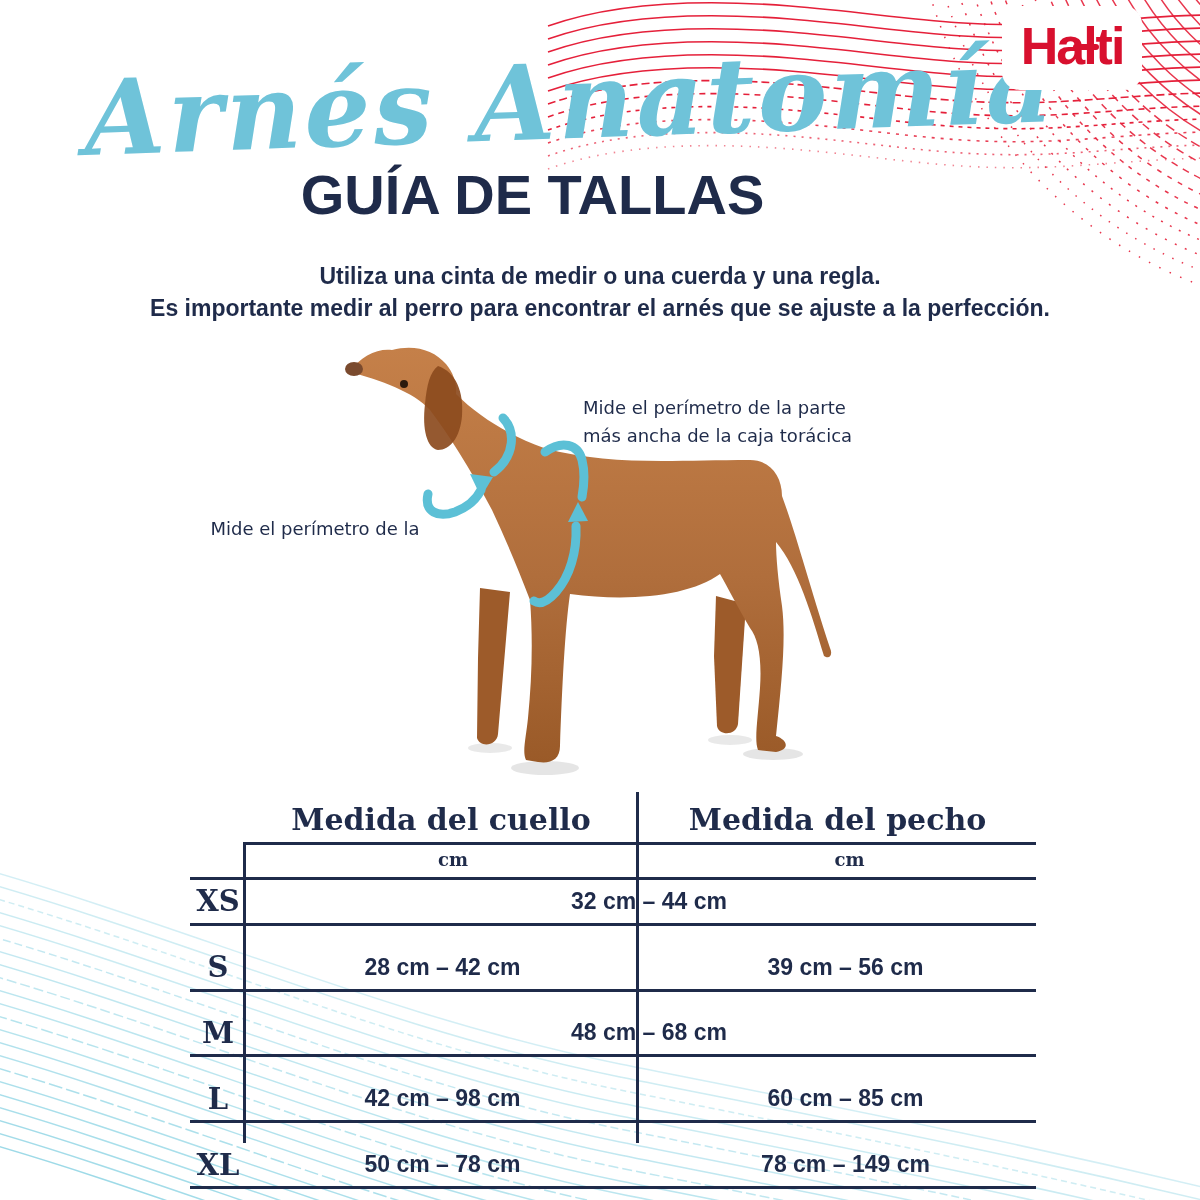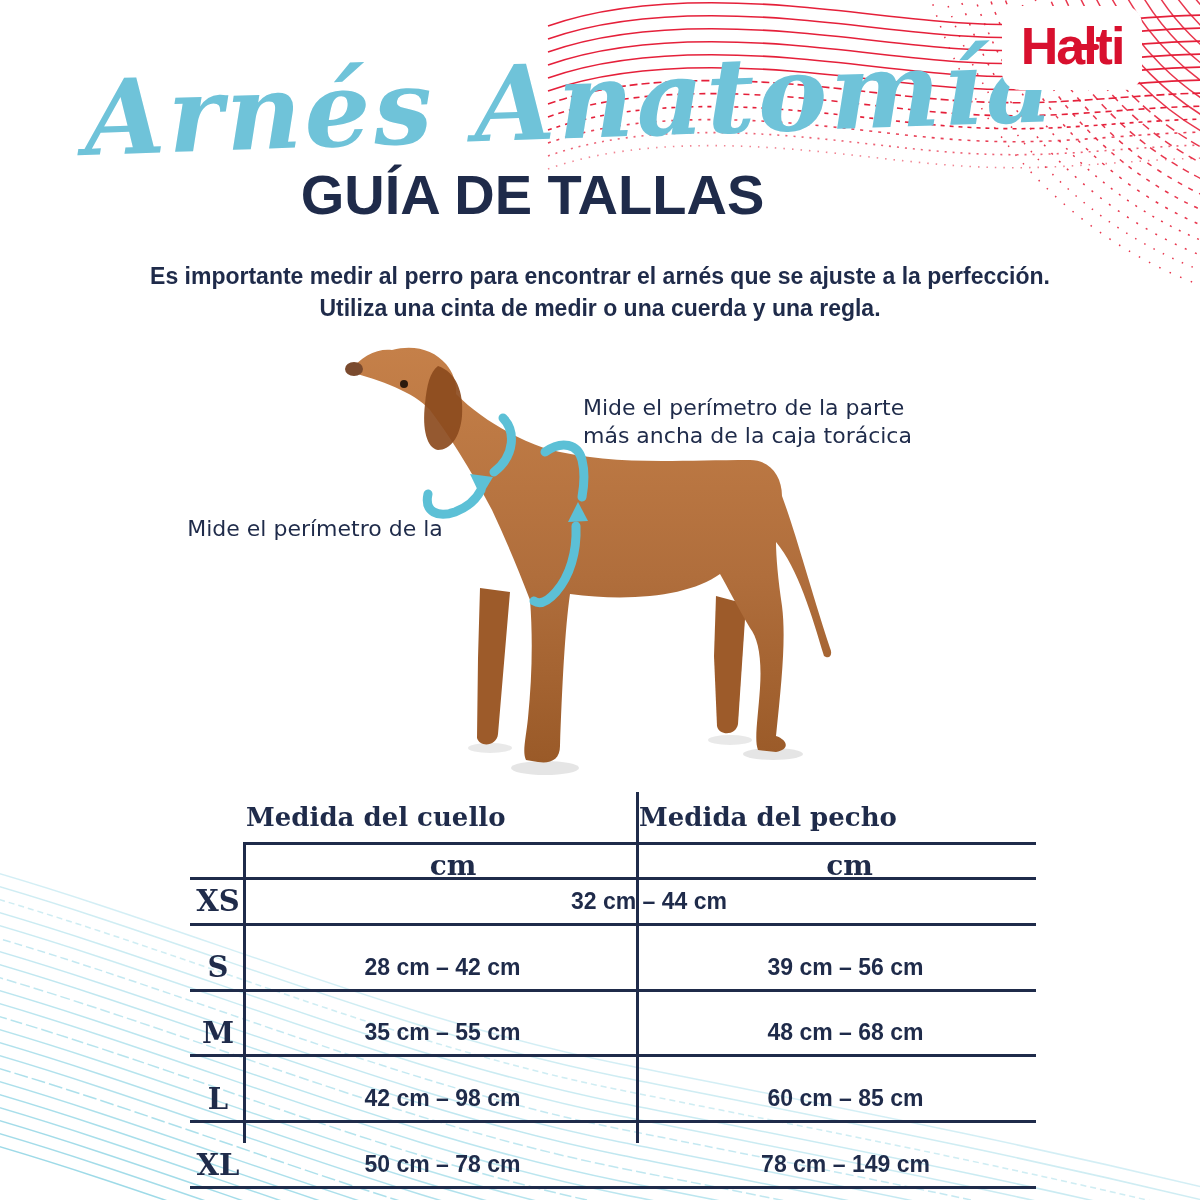--- a/index.html
+++ b/index.html
@@ -26,37 +26,37 @@
   
   .script-title{position:absolute;left:0;top:40px;width:1140px;text-align:center;
     font-family:"DejaVu Serif",serif;font-style:italic;font-weight:bold;font-size:104px;
     color:var(--script-blue);transform:rotate(-2deg);letter-spacing:3px;z-index:2;}
   .main-title{position:absolute;left:0;top:162px;width:1065px;text-align:center;
     font-size:56px;font-weight:bold;letter-spacing:0px;color:var(--navy);z-index:1;}
   .intro{position:absolute;left:0;top:260px;width:1200px;text-align:center;
     font-size:23px;font-weight:bold;line-height:32px;color:var(--navy);}
 
   
-  .diagram-label{position:absolute;font-family:"DejaVu Sans",sans-serif;font-size:22px;
+  .diagram-label{position:absolute;font-family:"DejaVu Sans",sans-serif;font-size:18px;
     line-height:28px;color:var(--navy);}
   .chest-label{left:583px;top:394px;text-align:left;}
   .neck-label{left:165px;top:515px;width:300px;text-align:center;}
 
   
   .dog-wrap{position:absolute;left:330px;top:338px;width:580px;height:460px;}
 
   
   .size-table{position:absolute;left:190px;top:792px;width:846px;height:351px;font-size:23px;}
   .st-line{position:absolute;background:var(--navy);}
   .st-head-row{position:absolute;left:0;top:0;width:100%;height:50px;}
-  .st-head{position:absolute;top:10px;text-align:left;font-family:"DejaVu Serif",serif;
-    font-weight:bold;font-size:26px;}
+  .st-head{position:absolute;top:10px;text-align:center;font-family:"DejaVu Serif",serif;
+    font-weight:bold;font-size:30px;}
   .st-head.neck{left:56px;width:390px;} .st-head.chest{left:449px;width:397px;}
   .st-unit{position:absolute;top:57px;text-align:center;font-family:"DejaVu Serif",serif;
-    font-weight:bold;font-size:28px;padding-left:24px;}
+    font-weight:bold;font-size:18px;padding-left:24px;}
   .st-unit.neck{left:56px;width:390px;} .st-unit.chest{left:449px;width:397px;}
   .st-rows{position:absolute;left:0;top:88px;width:846px;height:309px;display:flex;flex-direction:column;gap:20px;}
   .st-row{flex:1;display:flex;align-items:center;border-bottom:3px solid var(--navy);}
   .st-cell-size{width:56px;text-align:center;font-family:"DejaVu Serif",serif;font-weight:bold;font-size:29px;}
   .st-cell-neck{width:393px;text-align:center;font-weight:bold;}
   .st-cell-chest{flex:1;text-align:center;font-weight:bold;padding-left:16px;}
 </style>
 </head>
 <body>
 
@@ -129,22 +129,22 @@
 </svg>
 
 <div class="logo-box">
   <span class="logo-text">Halti</span>
   <span class="logo-bar"></span>
 </div>
 
 <div class="script-title">Arnés Anatomía</div>
 <div class="main-title">GUÍA DE TALLAS</div>
 <div class="intro">
+  <div>Utiliza una cinta de medir o una cuerda y una regla.</div>
   <div>Es importante medir al perro para encontrar el arnés que se ajuste a la perfección.</div>
-  <div>Utiliza una cinta de medir o una cuerda y una regla.</div>
 </div>
 
 <svg class="dog-wrap" viewBox="0 0 580 460">
   <defs>
     <linearGradient id="dogGrad" x1="0" y1="0" x2="0" y2="1">
       <stop offset="0" stop-color="#c58049"></stop>
       <stop offset=".55" stop-color="#b06e3c"></stop>
       <stop offset="1" stop-color="#9a5a28"></stop>
     </linearGradient>
   </defs>
@@ -232,21 +232,20 @@
       <div class="st-cell-size">XS</div>
       <div class="st-cell-chest">32 cm – 44 cm</div>
     </div>
     <div class="st-row">
       <div class="st-cell-size">S</div>
       <div class="st-cell-neck">28 cm – 42 cm</div>
       <div class="st-cell-chest">39 cm – 56 cm</div>
     </div>
     <div class="st-row">
       <div class="st-cell-size">M</div>
-      <div class="st-cell-neck">35 cm – 55 cm</div>
       <div class="st-cell-chest">48 cm – 68 cm</div>
     </div>
     <div class="st-row">
       <div class="st-cell-size">L</div>
       <div class="st-cell-neck">42 cm – 98 cm</div>
       <div class="st-cell-chest">60 cm – 85 cm</div>
     </div>
     <div class="st-row">
       <div class="st-cell-size">XL</div>
       <div class="st-cell-neck">50 cm – 78 cm</div>

